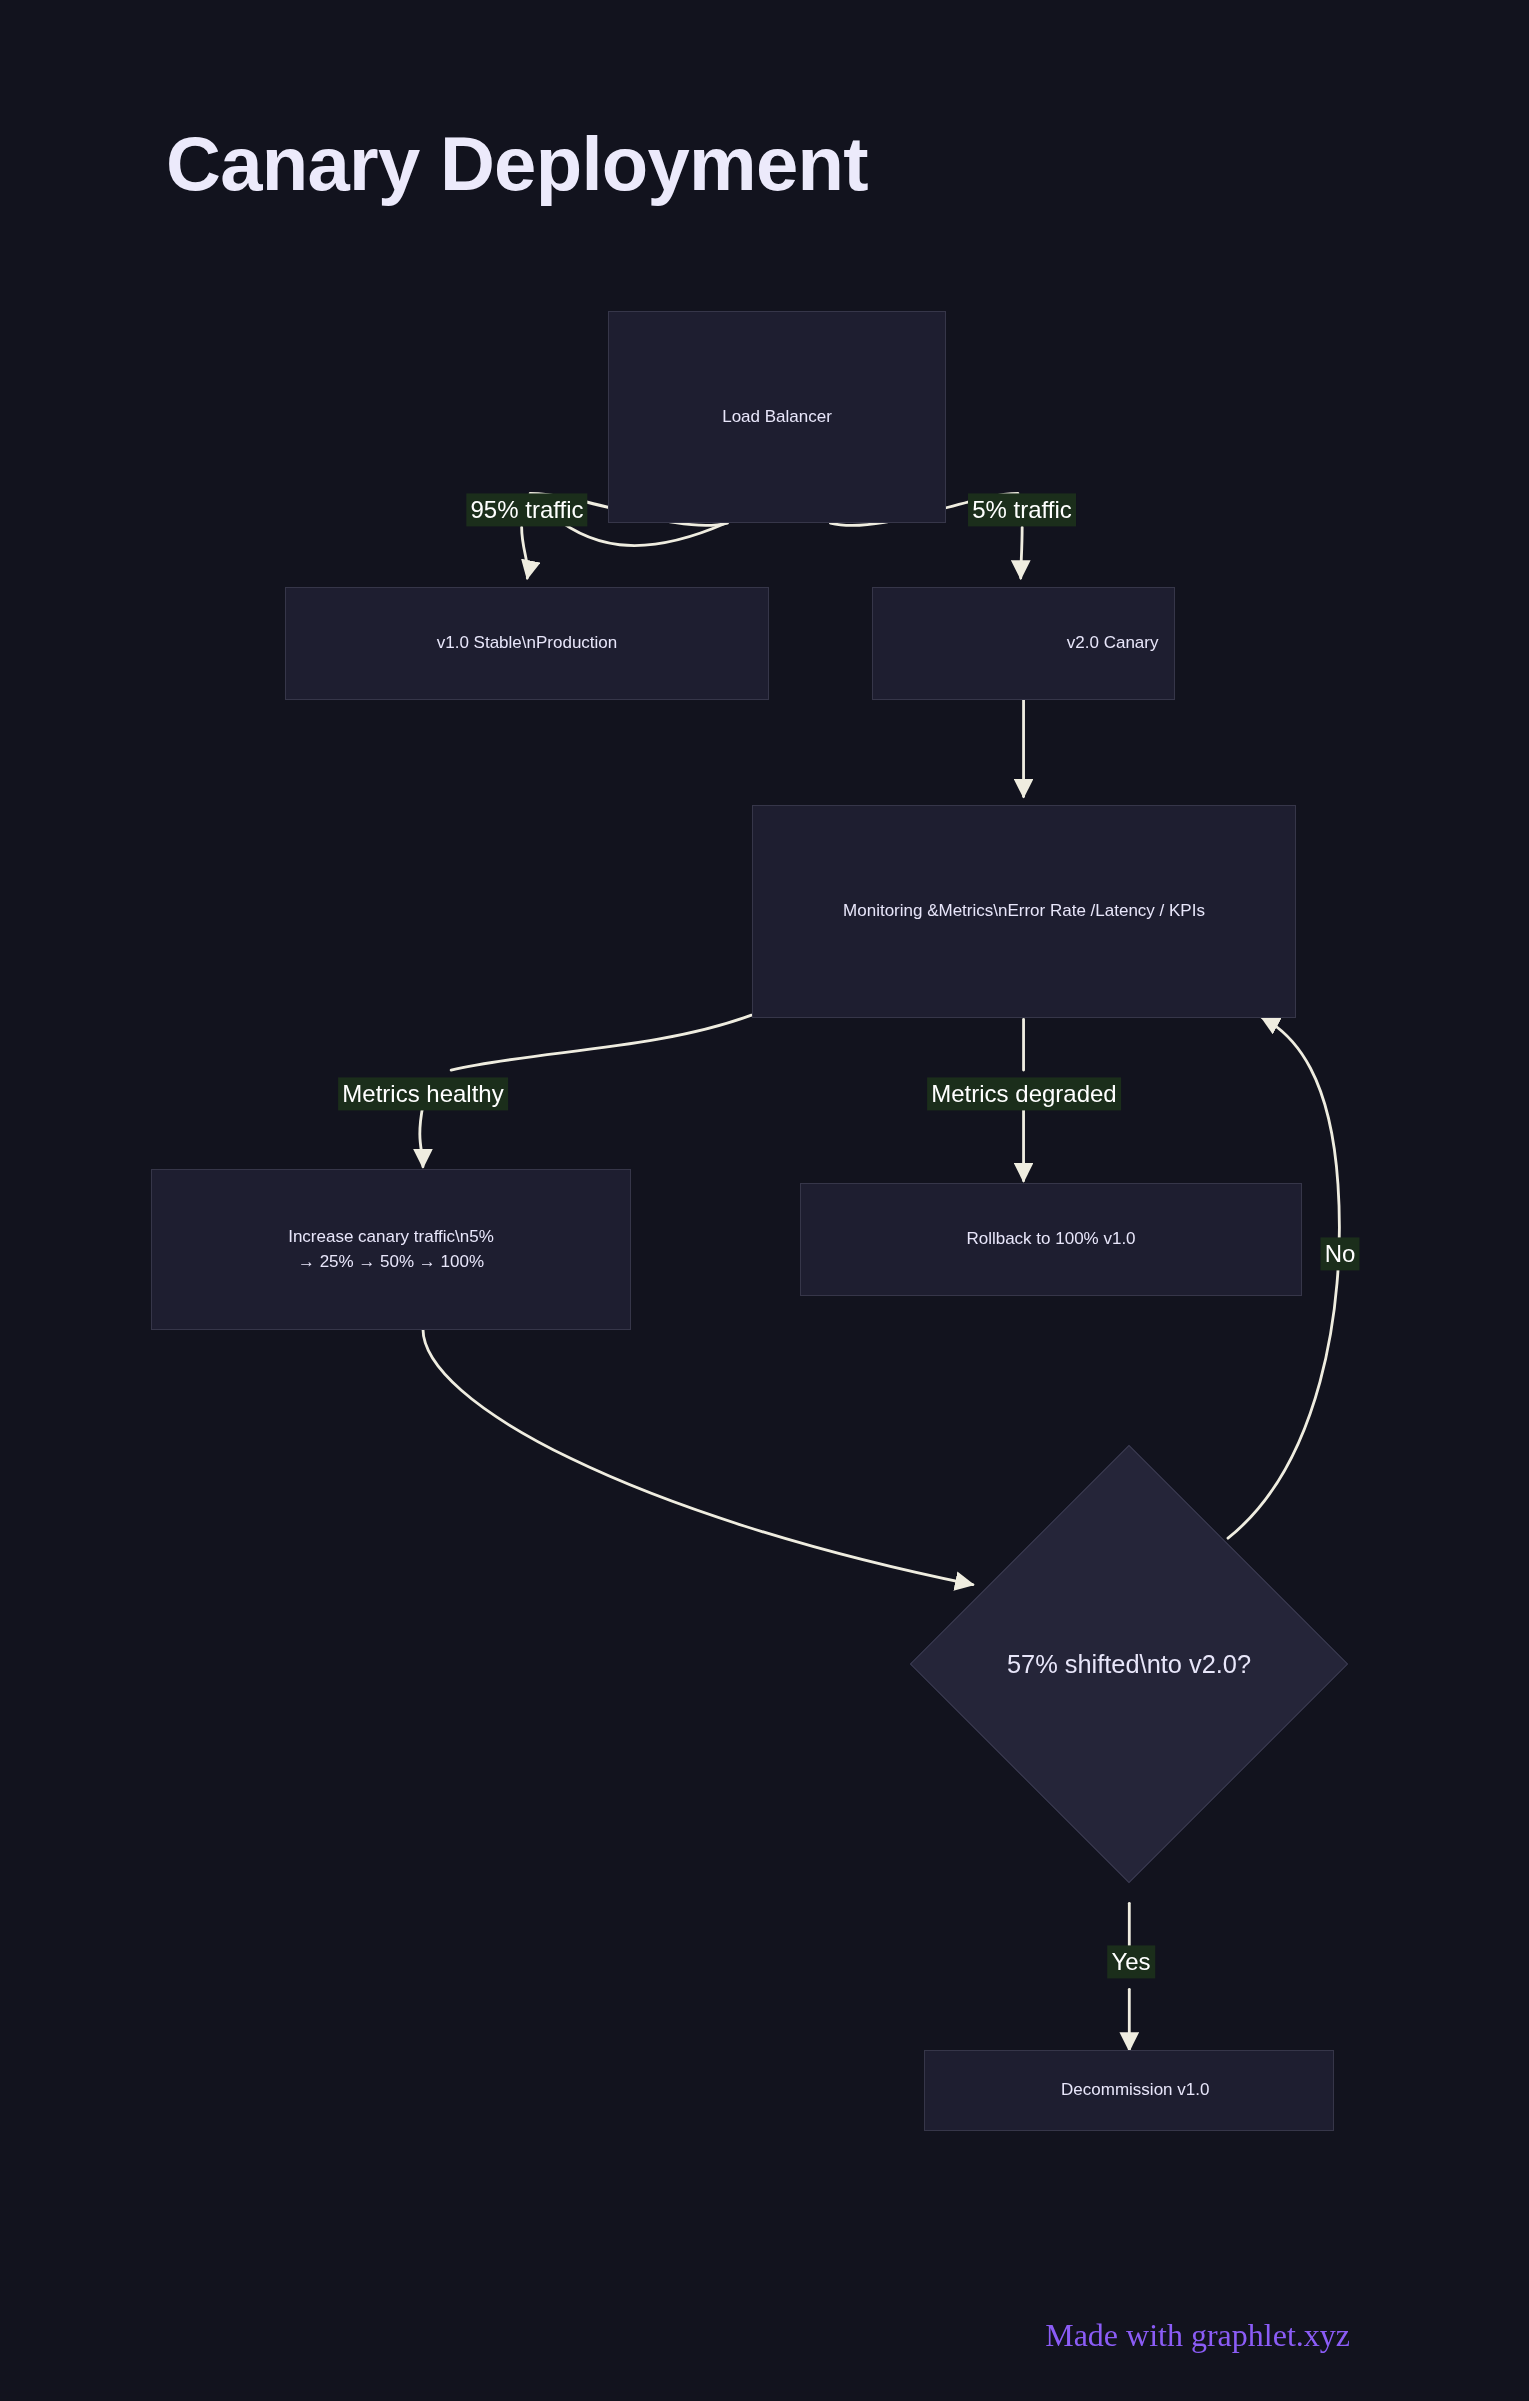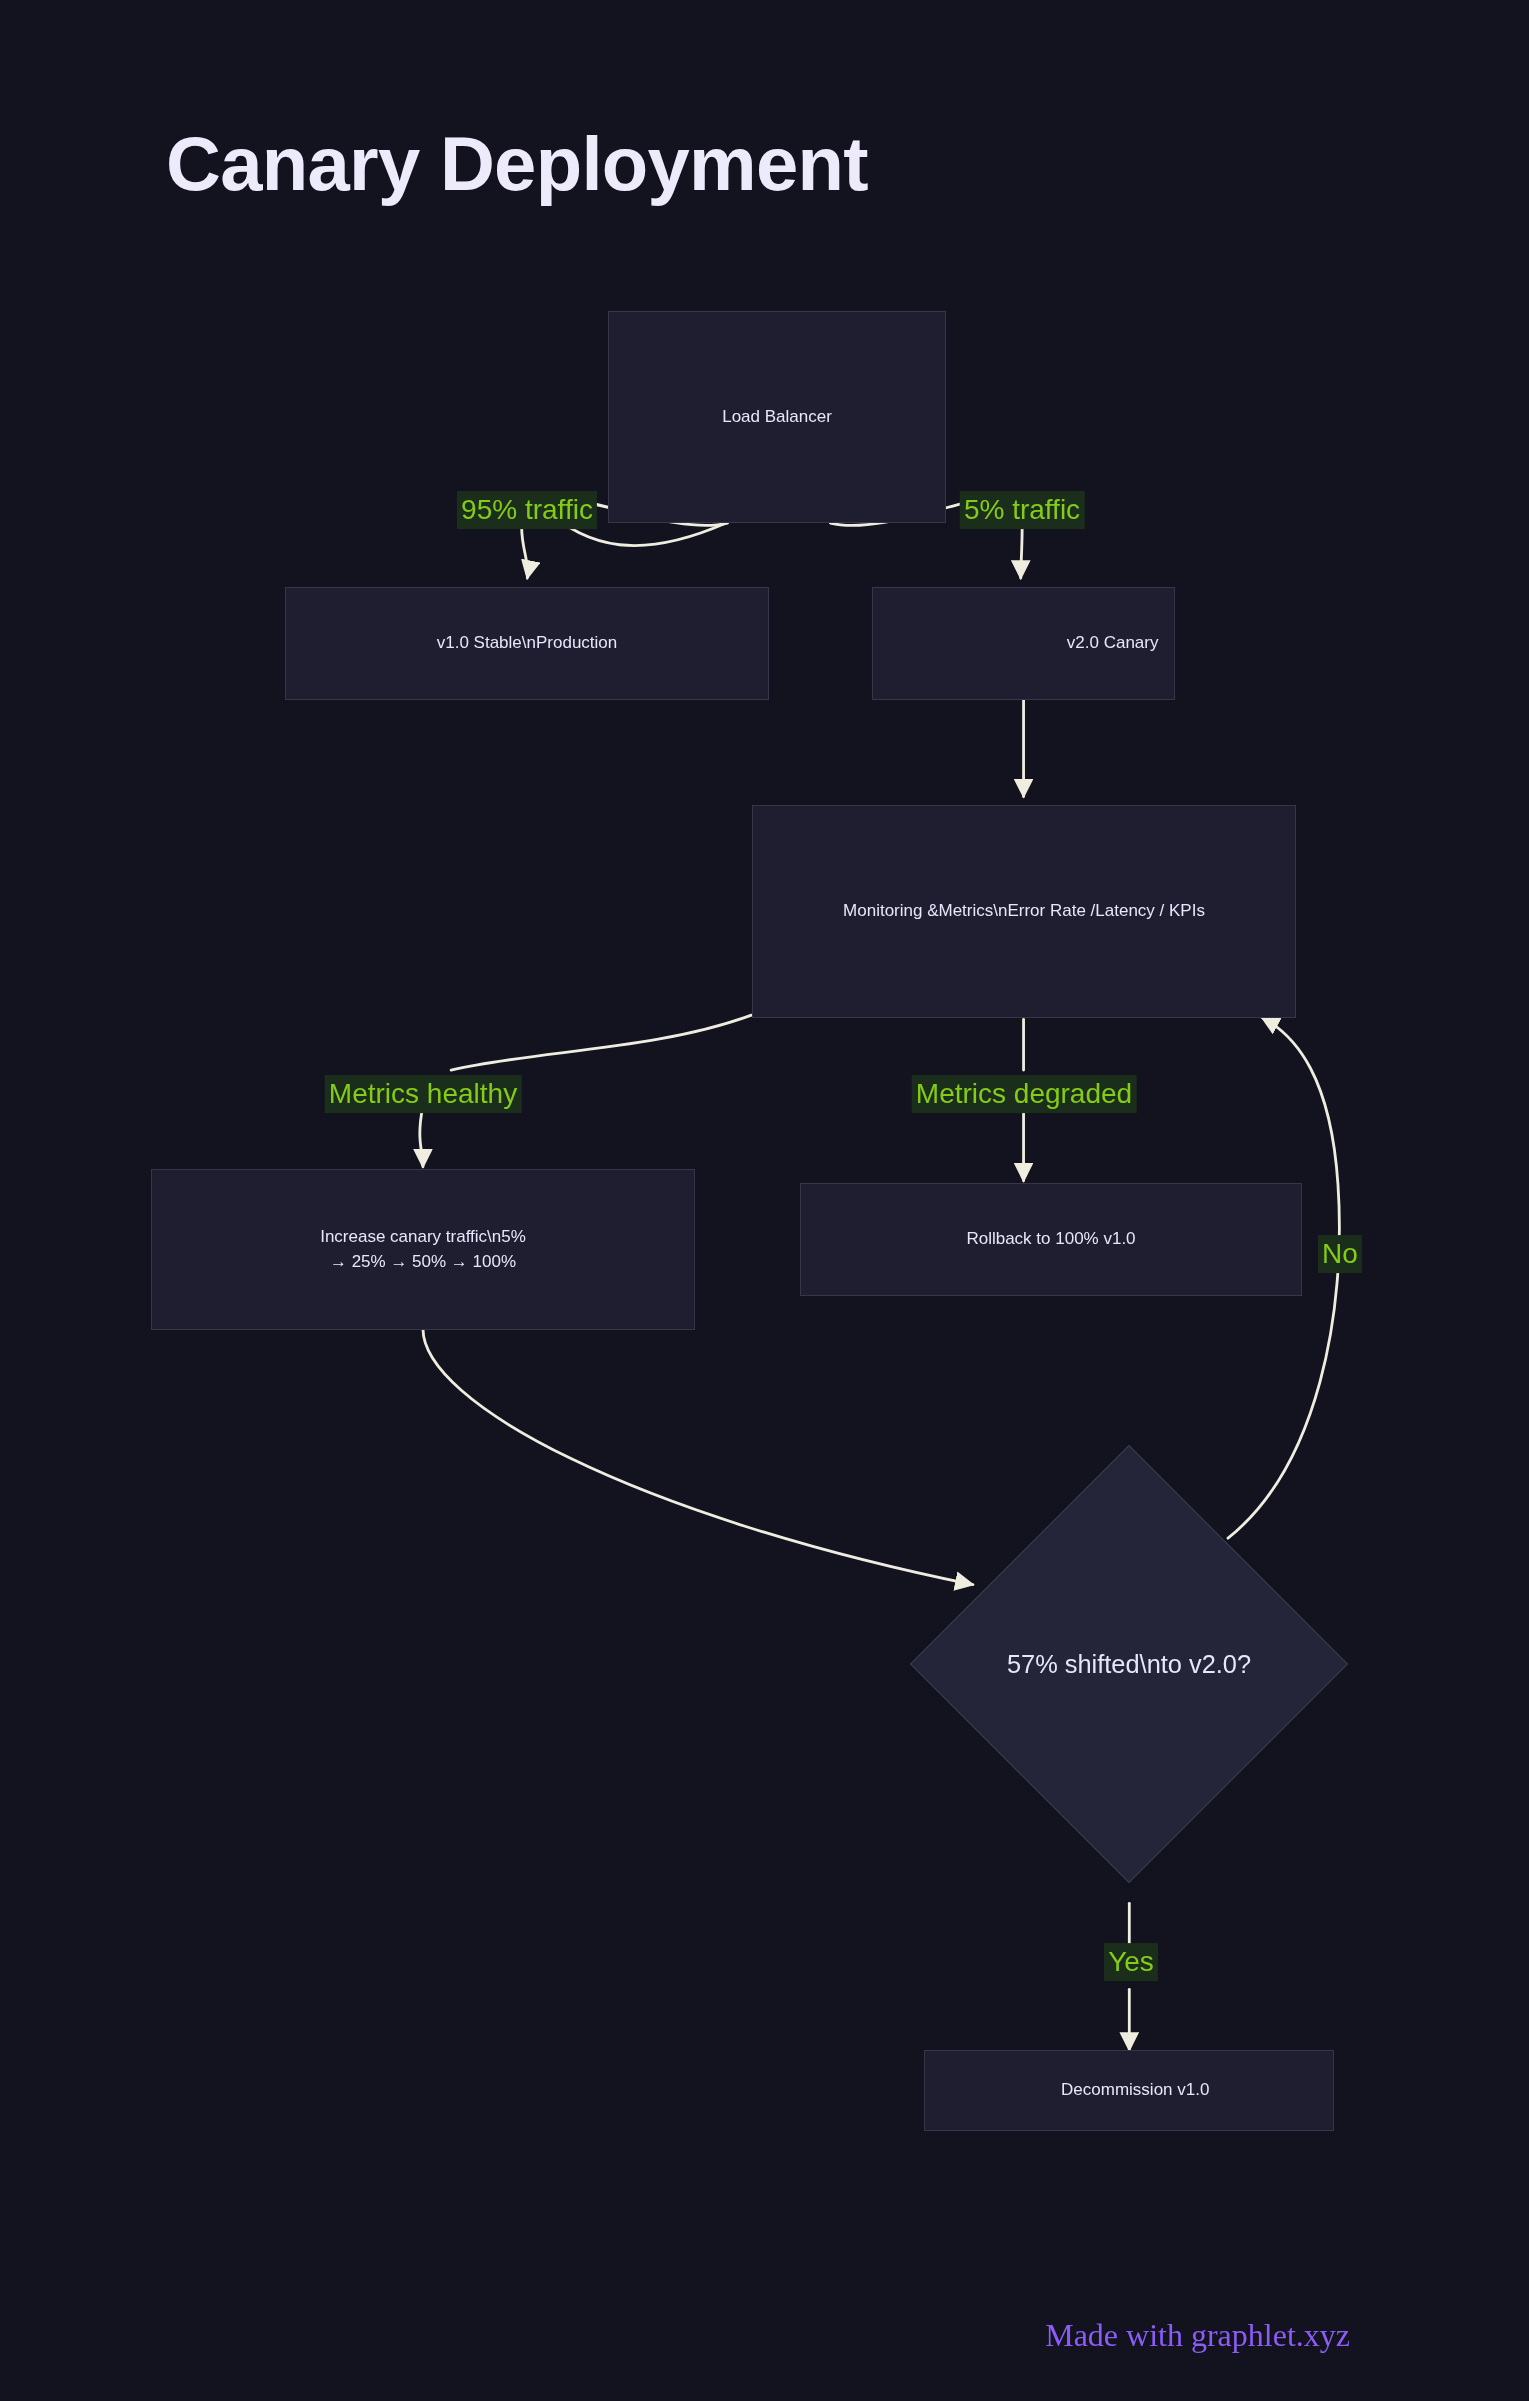--- a/index.html
+++ b/index.html
@@ -68,22 +68,22 @@
     position: relative;
     color: #E8E6FA;
     font-size: 25.4px;
     text-align: center;
     white-space: nowrap;
     z-index: 2;
   }
   .edge-label {
     position: absolute;
     background: #1b2e1b;
-    color: #84cc16;
-    font-size: 28px;
+    color: #ffffff;
+    font-size: 24px;
     line-height: 1.15;
     padding: 2.8px 4.2px;
     white-space: nowrap;
     transform: translate(-50%, -50%);
   }
   #footer {
     position: absolute;
     right: 179px;
     top: 2317px;
     font-family: Liberation Serif, serif;
@@ -166,21 +166,21 @@
   <div class="node" style="left:872px; top:587px; width:303px; height:113px;justify-content:flex-end;">
     <span class="node-label">v2.0 Canary</span>
   </div>
 
   <div class="node" style="left:752px; top:805px; width:544px; height:213px; flex-direction:row;">
     <span class="node-label">Monitoring &amp;</span>
     <span class="node-label">Metrics\nError Rate /</span>
     <span class="node-label">Latency / KPIs</span>
   </div>
 
-  <div class="node" style="left:151px; top:1169px; width:544px; height:161px; flex-direction:column;justify-content:center;">
+  <div class="node" style="left:151px; top:1169px; width:480px; height:161px; flex-direction:column;justify-content:center;">
     <span class="node-label">Increase canary traffic\n5%</span>
     <span class="node-label">→ 25% → 50% → 100%</span>
   </div>
 
   <div class="node" style="left:800px; top:1183px; width:502px; height:113px;">
     <span class="node-label">Rollback to 100% v1.0</span>
   </div>
 
   <div class="diamond-wrap" style="left:974px; top:1509px; width:310px; height:310px;">
     <div class="diamond-shape"></div>

